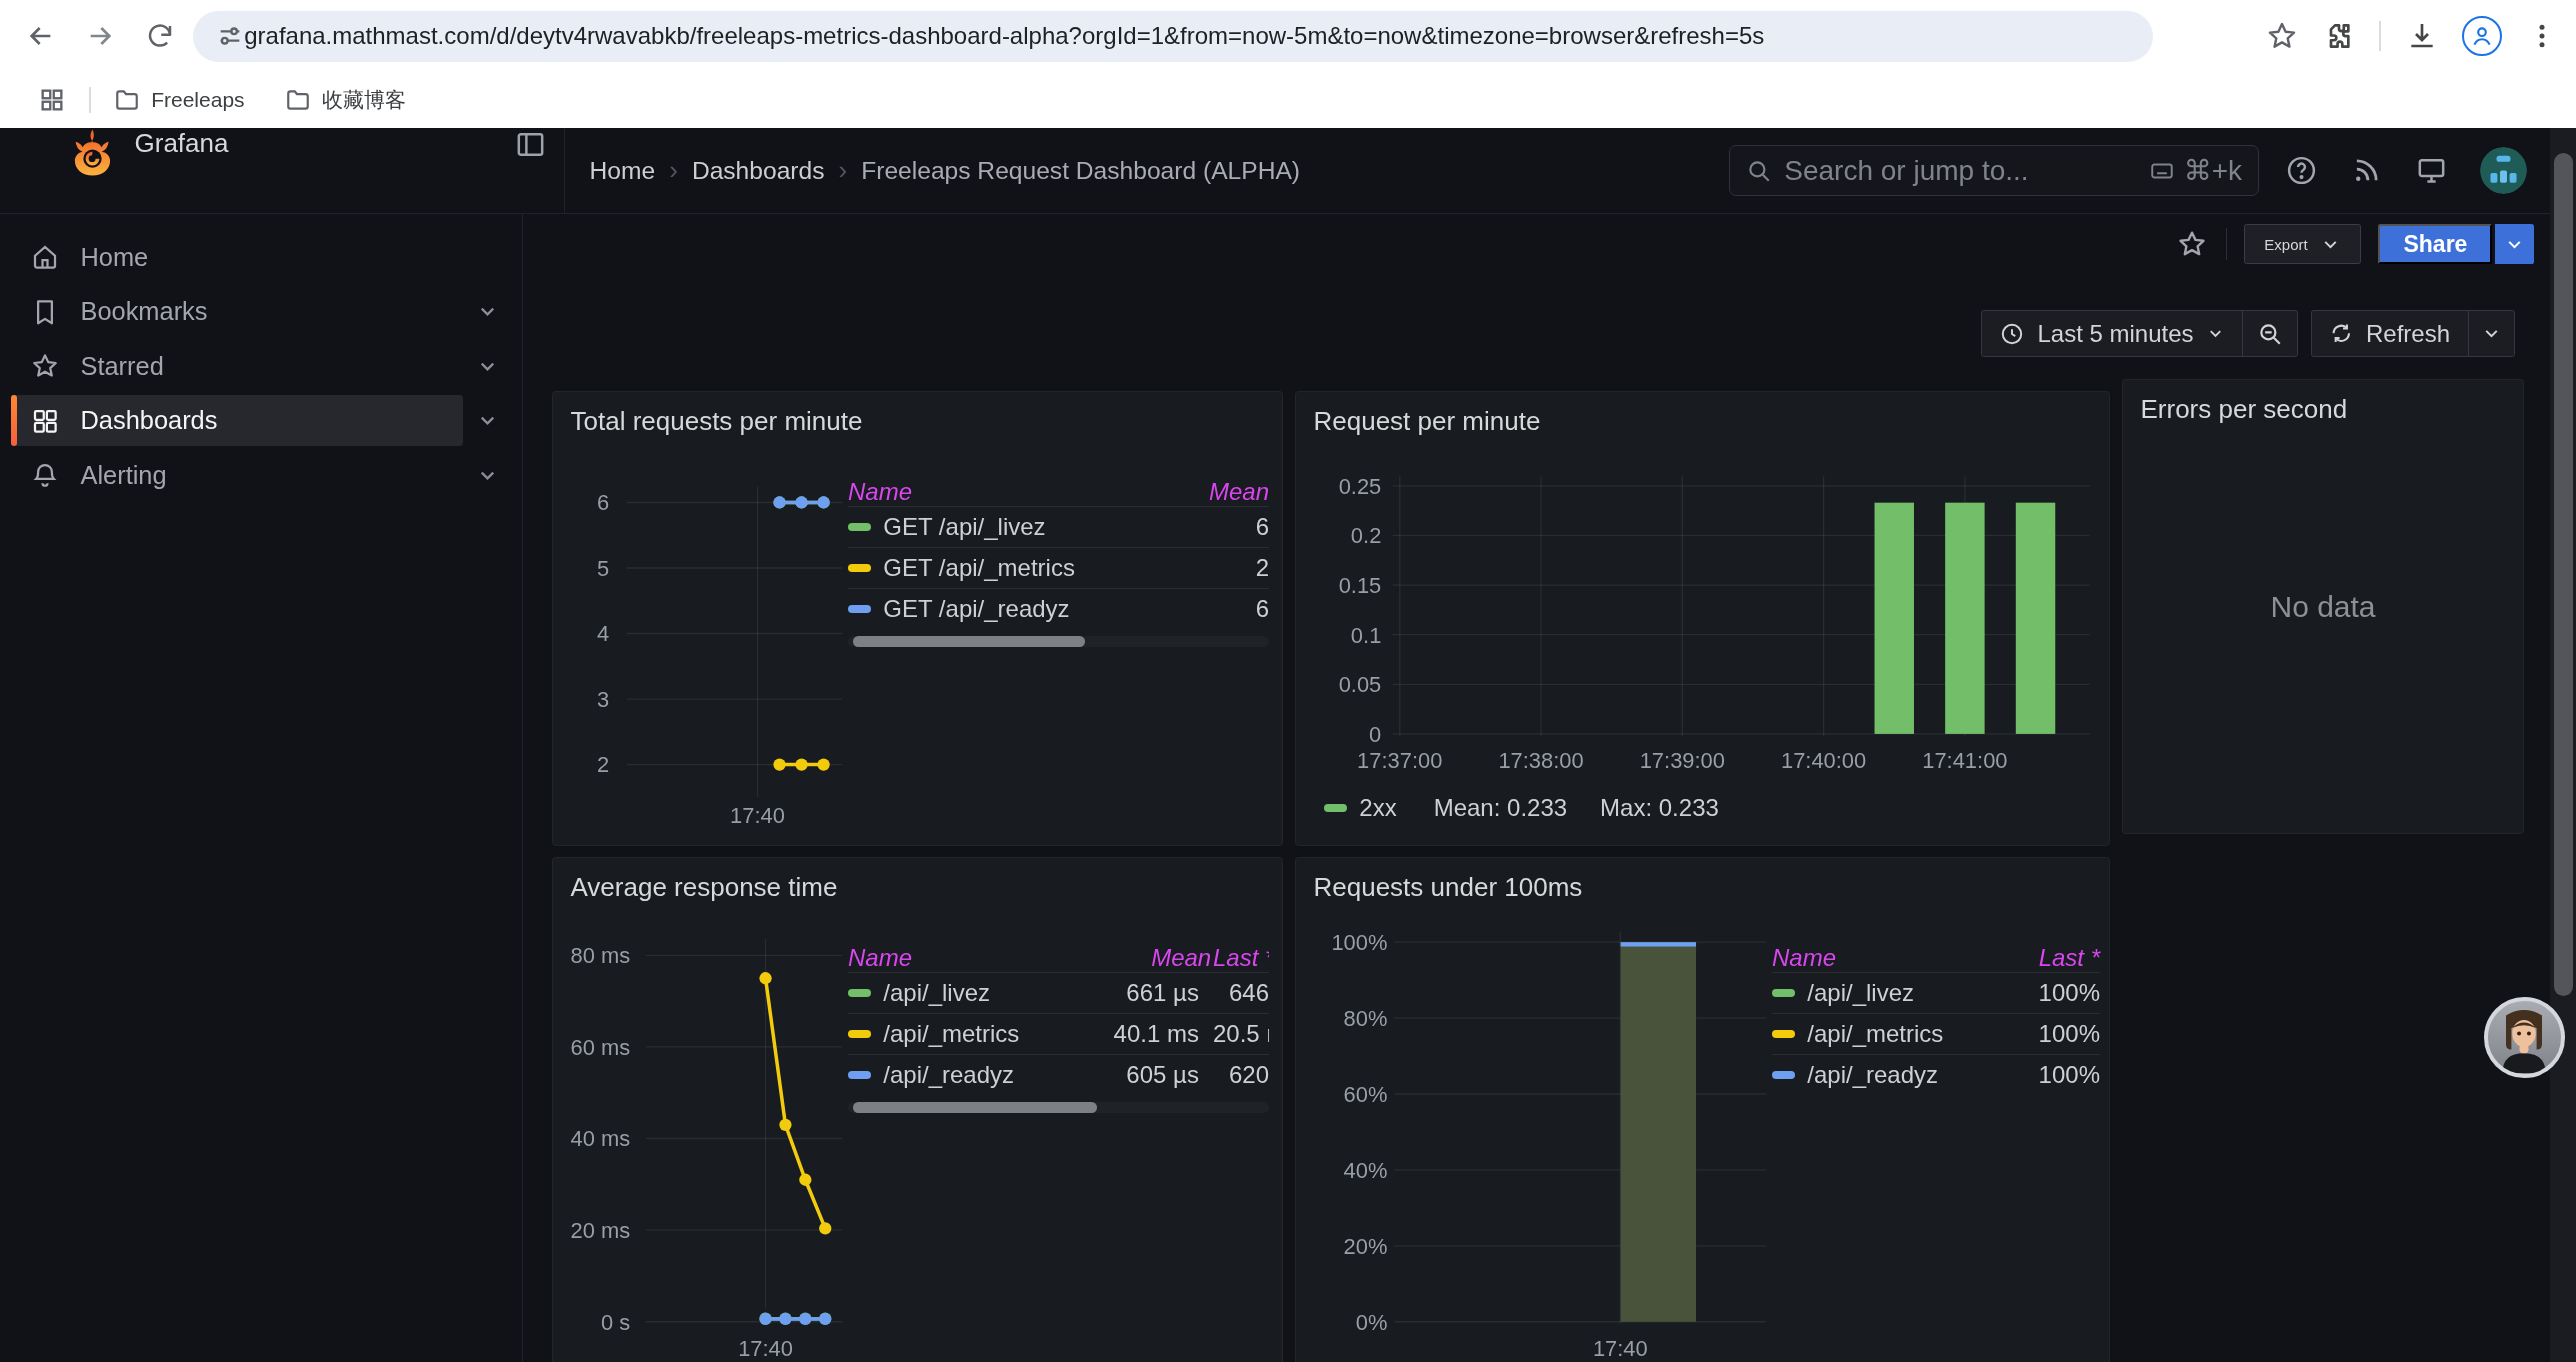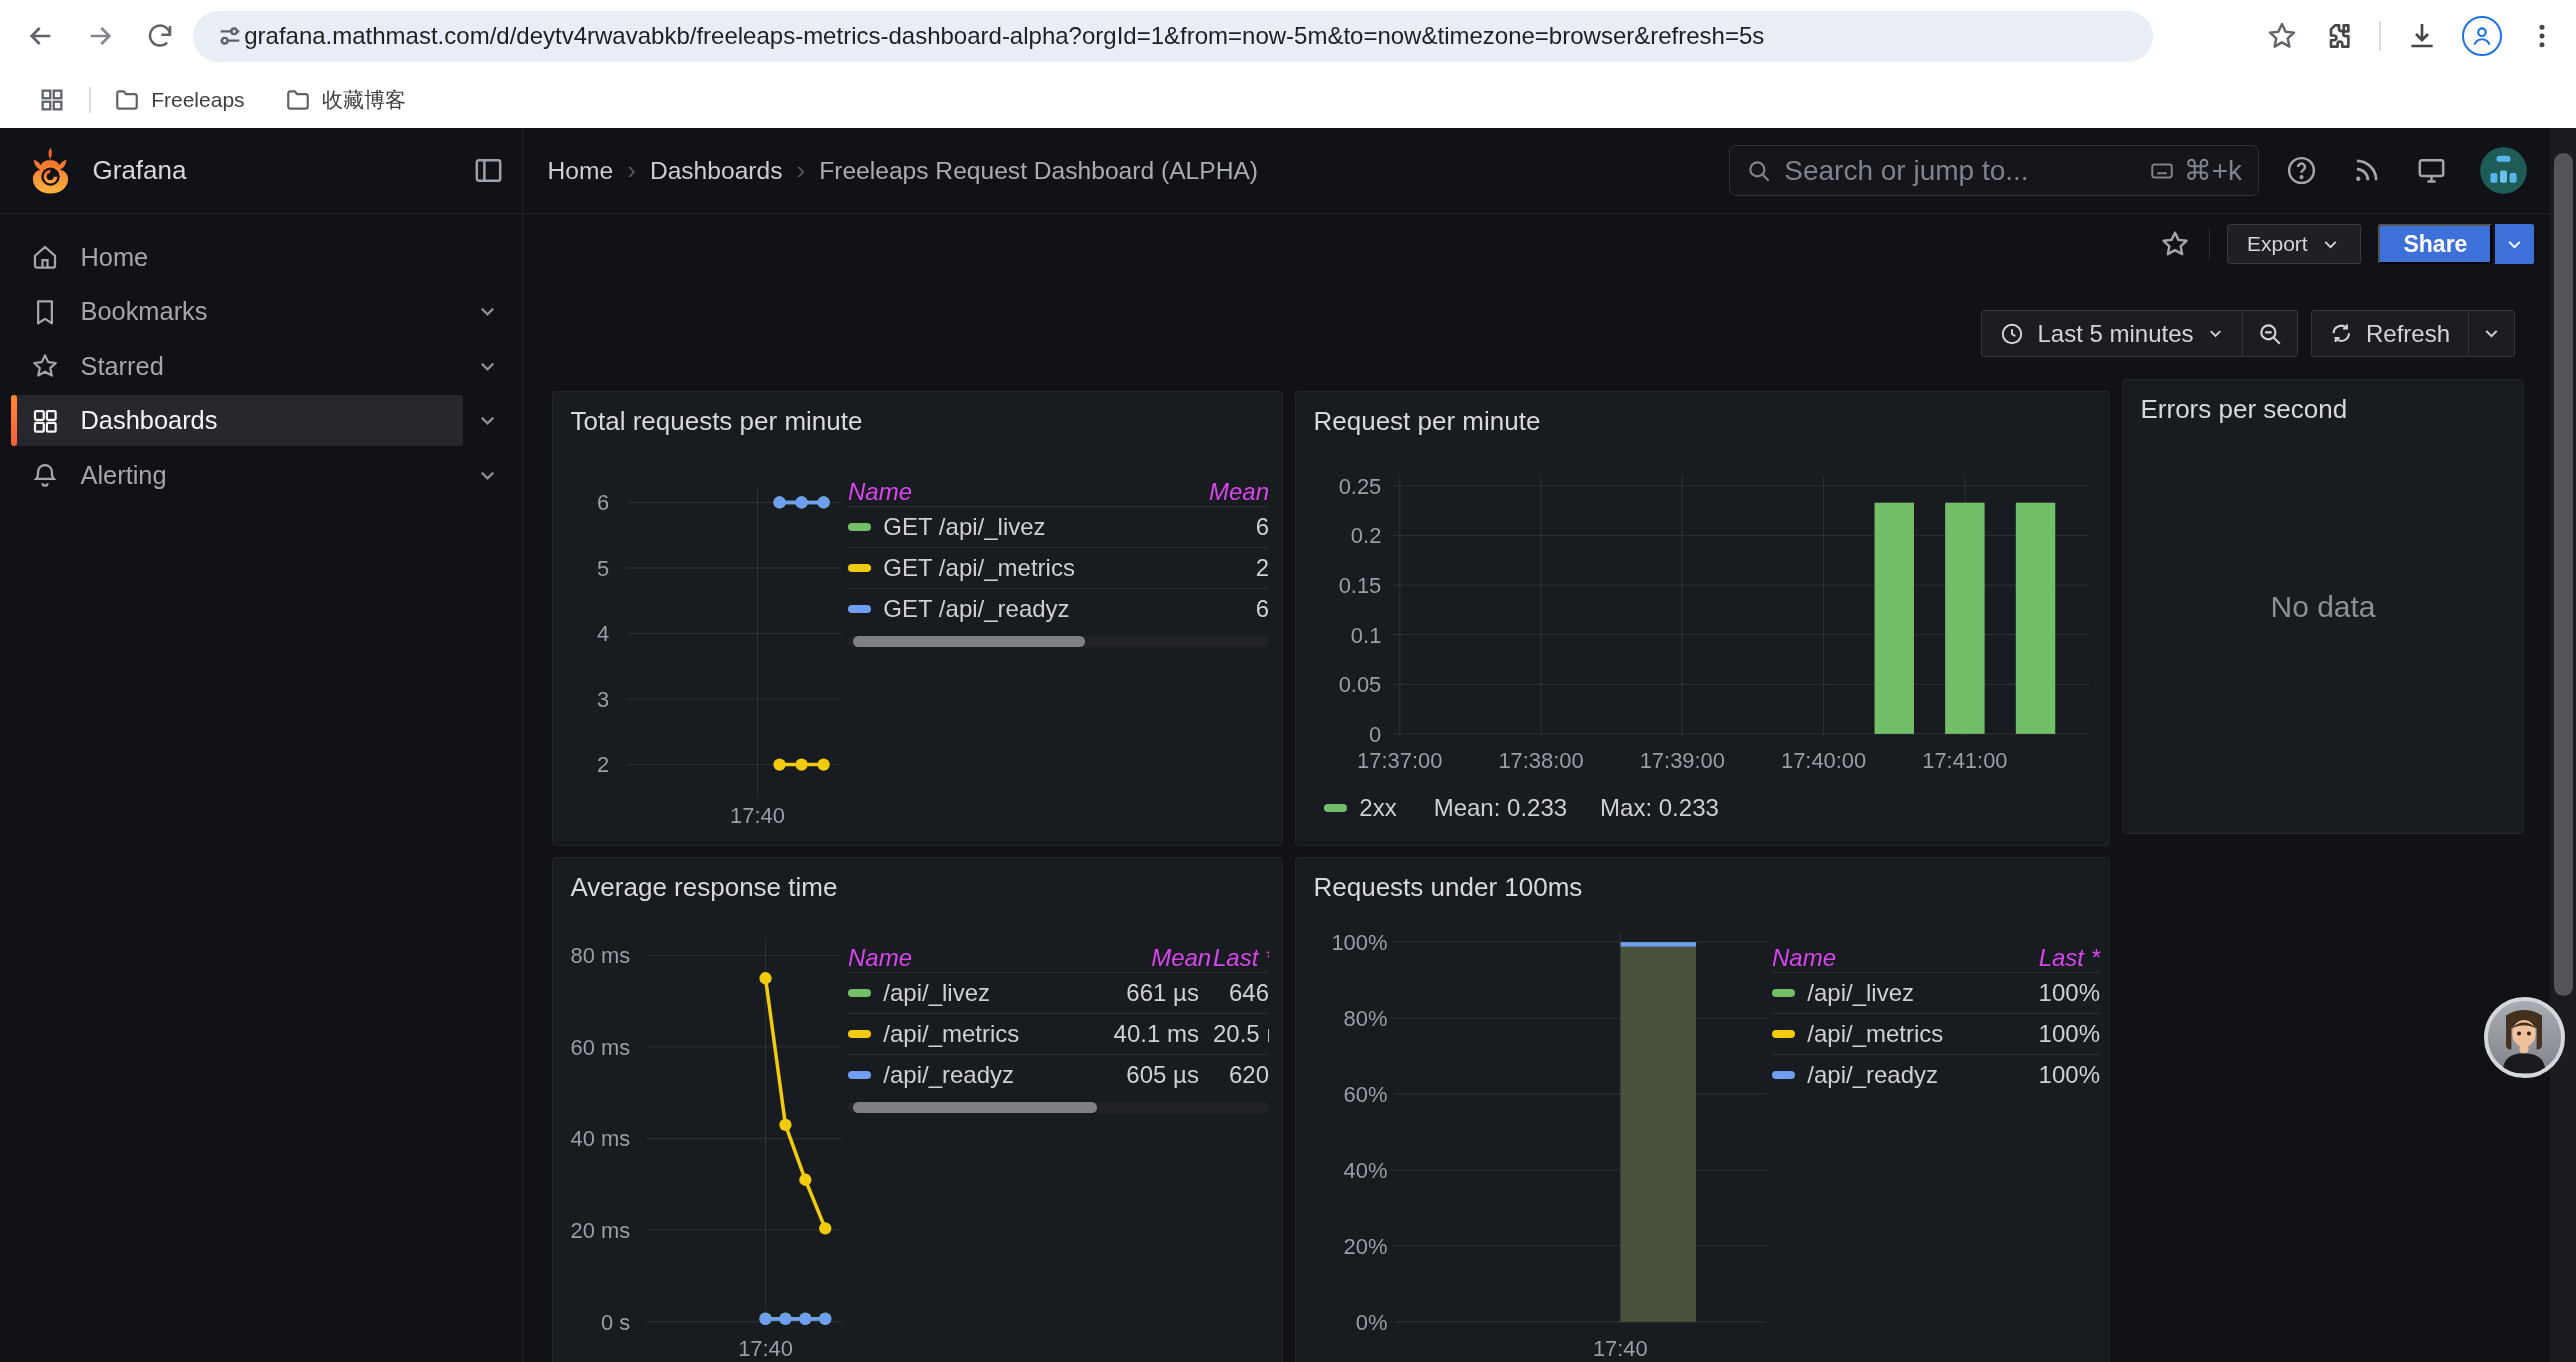--- a/index.html
+++ b/index.html
@@ -22,22 +22,22 @@
 
   .bookmarks-bar { position:absolute; top:72px; left:0; width:2576px; height:56px; background:#ffffff;
     display:flex; align-items:center; padding:0 38px; }
   .bm-divider { width:1.8px; height:26px; background:#DADCE0; margin:0 23px; }
   .bm-item { display:flex; align-items:center; gap:11.4px; color:#3C4043; font-size:21px; margin-right:40px; }
   .bm-item svg { color:#5F6368; }
 
   
   .gf-topbar { position:absolute; top:128px; left:0; width:2550px; height:86px; background:#111217;
     border-bottom:0.9px solid #202229; display:flex; align-items:center; }
-  .gf-topbar-left { width:523px; height:100%; flex:none; display:flex; align-items:center;
-    border-right:0.9px solid #202229; padding:0 17.5px 0 26px; }
+  .gf-topbar-left { width:523px; height:100%; flex:none; display:flex; 
+    border-right:0.9px solid #202229; padding:0 17.5px 0 26px;margin-left:42px; }
   .gf-brand { color:#D8D9DA; font-size:26px; margin-left:17.5px; }
   .gf-toggle { margin-left:auto; color:#9EA2AA; }
   .gf-breadcrumb { display:flex; align-items:center; gap:14px; margin-left:24.6px; font-size:24.6px; white-space:nowrap; }
   .crumb-link { color:#CDCED3; }
   .crumb-sep { color:#53565D; font-size:26px; }
   .crumb-current { color:#A9ACB3; }
   .gf-search { margin-left:auto; margin-right:26px; width:530px; height:51px; border:0.9px solid #2F323A;
     border-radius:7px; background:#15161B; display:flex; align-items:center; padding:0 16px; gap:12.3px;
     color:#7F838C; font-size:28px; }
   .gf-search .short { margin-left:auto; display:flex; align-items:center; gap:8.8px; color:#7F838C; }
@@ -53,21 +53,21 @@
   .side-link.active { background:#26282E; color:#F4F5F5; }
   .side-link.active::before { content:''; position:absolute; left:0; top:0; bottom:0; width:6.1px;
     border-radius:3.5px; background:linear-gradient(0deg,#F55F3E,#FF8833); }
   .side-chev { width:49px; display:flex; justify-content:center; color:#8B8E95; }
 
   
   .dash-toolbar { position:absolute; top:224px; right:42px; height:40px; display:flex; align-items:center; gap:17.5px; }
   .icon-btn { color:#A2A5AC; display:flex; align-items:center; justify-content:center; }
   .v-divider { width:0.9px; height:32px; background:#2B2E34; }
   .btn-secondary { height:40px; display:flex; align-items:center; gap:12.3px; padding:0 19px;
-    background:#1E2025; border:0.9px solid #3A3D45; border-radius:2.6px; color:#D5D6DB; font-size:21px; }
+    background:#1E2025; border:0.9px solid #3A3D45; border-radius:2.6px; color:#D5D6DB; font-size:15px; }
   .btn-share { height:40px; display:flex; align-items:center; padding:8px 23px; background:#3D71D9;
     border-radius:2.6px 0 0 2.6px; color:#FFFFFF; font-size:23px; font-weight:bold; }
   .btn-share-caret { height:40px; width:39px; margin-left:2.6px; background:#3D71D9; border-radius:0 2.6px 2.6px 0;
     display:flex; align-items:center; justify-content:center; color:#fff; }
   .time-toolbar { position:absolute; top:310px; right:61px; height:47px; display:flex; align-items:center; gap:12.3px; }
   .tp-group { height:47px; display:flex; align-items:center; background:#1B1D22; border:0.9px solid #34373F;
     border-radius:2.6px; color:#D3D4D9; font-size:24px; }
   .tp-seg { display:flex; align-items:center; gap:12.3px; padding:0 17.5px; height:100%; }
   .tp-div { width:0.9px; height:100%; background:#34373F; }
 

